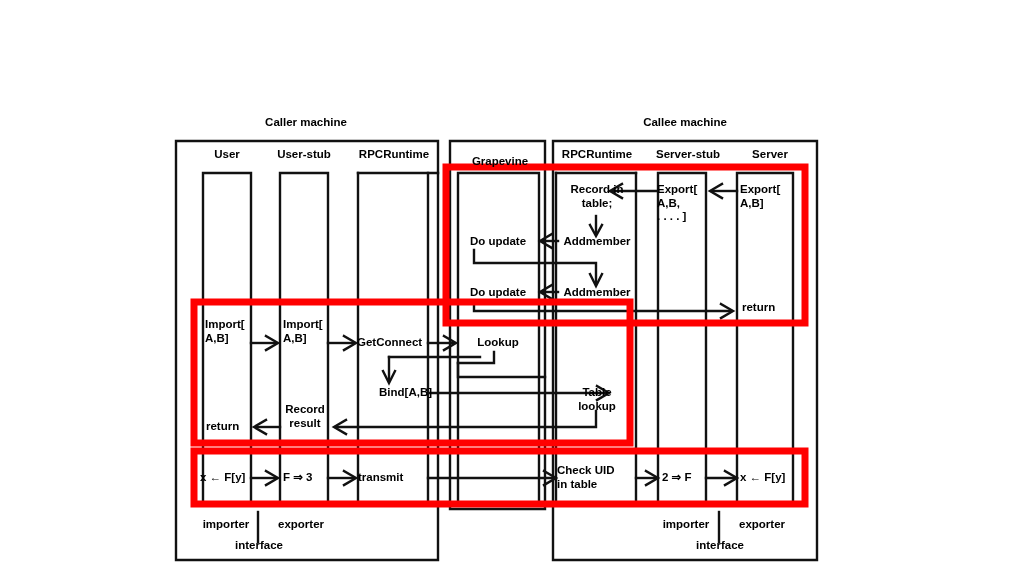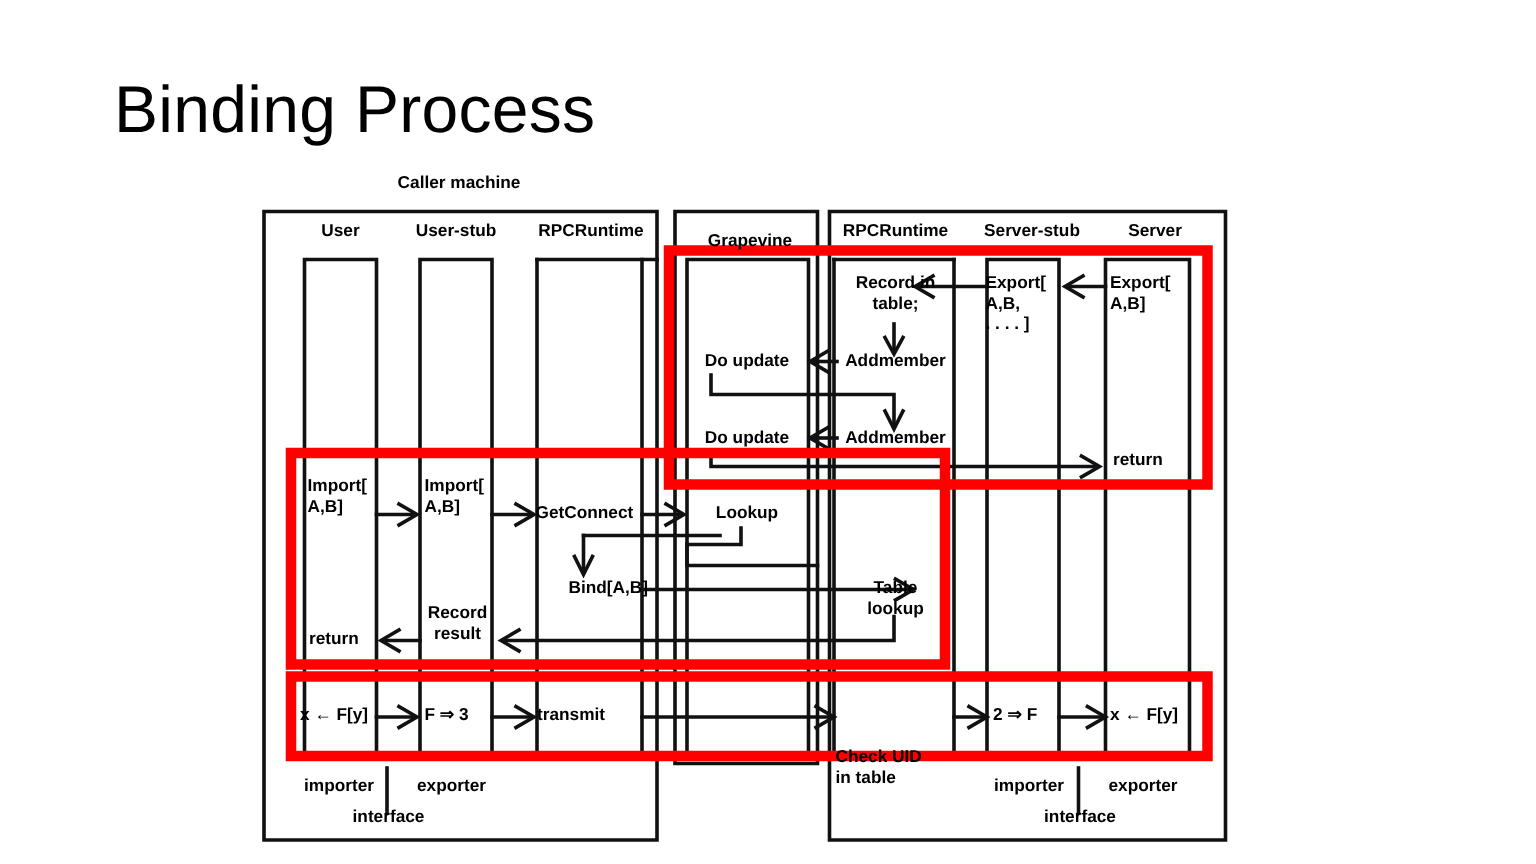--- a/index.html
+++ b/index.html
@@ -24,21 +24,20 @@
   }
   .lbl.sec{font-weight:700;font-size:11.5px;}
   .lbl.col{font-weight:700;font-size:11.5px;}
   .lbl.mono{font-weight:700;}
 </style>
 </head>
 <body>
 
 <div id="slide">
 
-  <div id="slide-title">Binding Process</div>
 
   <div id="diagram">
 
     <svg class="dg" viewBox="0 0 1024 576" xmlns="http://www.w3.org/2000/svg">
       <g fill="none" stroke="#111111" stroke-width="2.4" stroke-linecap="square">
 
         <path d="M176,141 L438,141 L438,560 L176,560 Z"></path>
 
         <path d="M450,141 L545,141 L545,509 L450,509 Z"></path>
 
@@ -130,20 +129,21 @@
     <svg class="dg" viewBox="0 0 1024 576" xmlns="http://www.w3.org/2000/svg">
       <g fill="none" stroke="#FF0000" stroke-width="7">
         <rect x="446" y="167" width="359" height="156"></rect>
         <rect x="194" y="302" width="436" height="141"></rect>
         <rect x="194" y="451" width="611" height="53"></rect>
       </g>
     </svg>
 
     <div class="lbl sec" style="left:216px;top:116px;width:180px;">Caller machine</div>
     <div class="lbl sec" style="left:440px;top:116px;width:120px;margin-top:39px;">Grapevine</div>
+    <div class="lbl sec" style="left:595px;top:116px;width:180px;">Callee machine</div>
 
     <div class="lbl col" style="left:197px;top:148px;width:60px;">User</div>
     <div class="lbl col" style="left:266px;top:148px;width:76px;">User-stub</div>
     <div class="lbl col" style="left:348px;top:148px;width:92px;">RPCRuntime</div>
     <div class="lbl col" style="left:551px;top:148px;width:92px;">RPCRuntime</div>
     <div class="lbl col" style="left:644px;top:148px;width:88px;">Server-stub</div>
     <div class="lbl col" style="left:738px;top:148px;width:64px;">Server</div>
 
     <div class="lbl" style="left:556px;top:183px;width:82px;">Record in
 table;</div>
@@ -168,21 +168,21 @@
     <div class="lbl" style="left:358px;top:386px;width:70px;text-align:left;padding-left:21px;">Bind[A,B]</div>
     <div class="lbl" style="left:567px;top:386px;width:60px;">Table
 lookup</div>
     <div class="lbl" style="left:279px;top:403px;width:52px;">Record
 result</div>
     <div class="lbl" style="left:206px;top:420px;width:48px;text-align:left;">return</div>
 
     <div class="lbl mono" style="left:200px;top:471px;width:54px;text-align:left;">x ← F[y]</div>
     <div class="lbl mono" style="left:283px;top:471px;width:46px;text-align:left;">F ⇒ 3</div>
     <div class="lbl" style="left:358px;top:471px;width:70px;text-align:left;">transmit</div>
-    <div class="lbl" style="left:557px;top:464px;width:78px;text-align:left;margin-top:35px;">Check UID
+    <div class="lbl" style="left:557px;top:464px;width:78px;text-align:left;">Check UID
 in table</div>
     <div class="lbl mono" style="left:662px;top:471px;width:44px;text-align:left;">2 ⇒ F</div>
     <div class="lbl mono" style="left:740px;top:471px;width:54px;text-align:left;">x ← F[y]</div>
 
     <div class="lbl" style="left:195px;top:518px;width:62px;">importer</div>
     <div class="lbl" style="left:268px;top:518px;width:66px;">exporter</div>
     <div class="lbl" style="left:226px;top:539px;width:66px;">interface</div>
     <div class="lbl" style="left:655px;top:518px;width:62px;">importer</div>
     <div class="lbl" style="left:729px;top:518px;width:66px;">exporter</div>
     <div class="lbl" style="left:687px;top:539px;width:66px;">interface</div>

